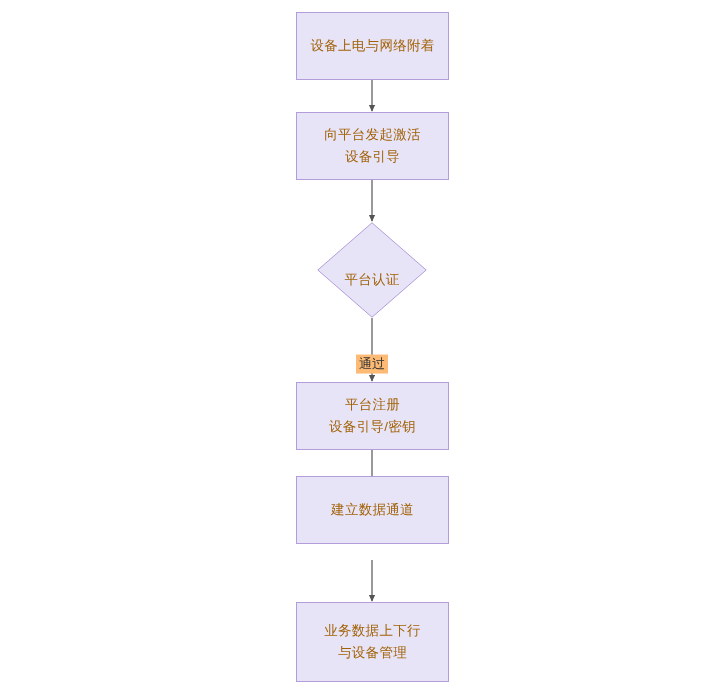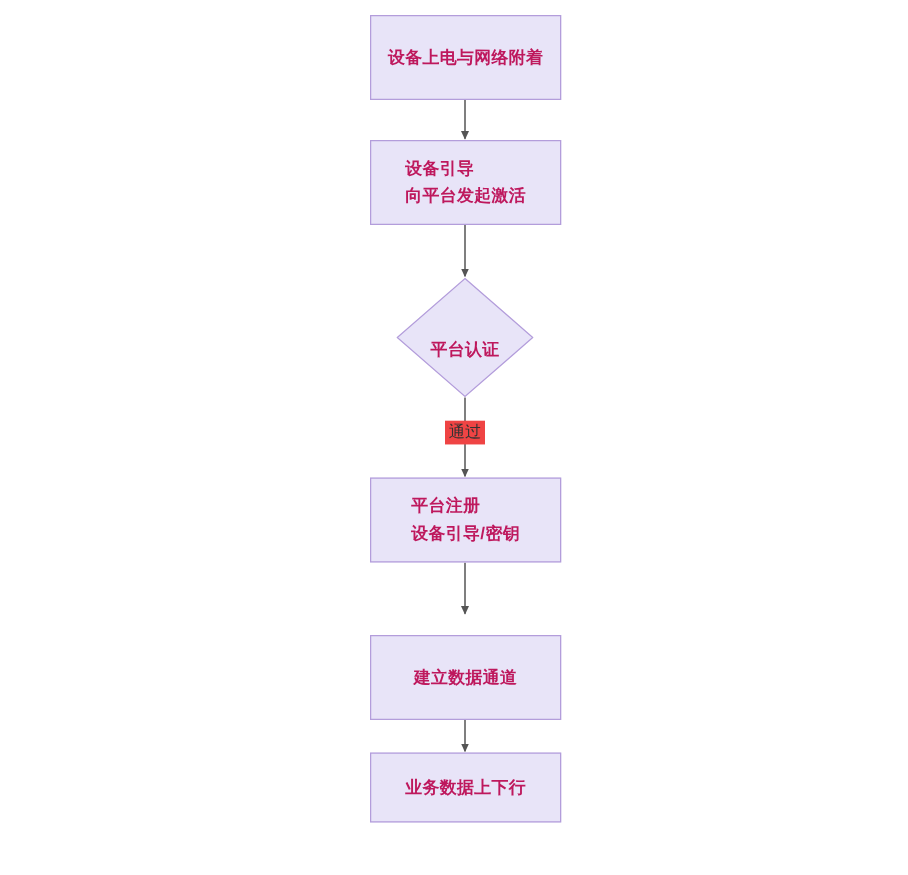--- a/index.html
+++ b/index.html
@@ -25,26 +25,25 @@
     width: 726px;
     height: 700px;
   }
   .node {
     position: absolute;
     box-sizing: border-box;
     display: flex;
     flex-direction: column;
     align-items: center;
     justify-content: center;
-    text-align: left;
-    color: #be185d;
+    text-align: center;
+    color: #a16207;
     font-size: 13.5px;
     line-height: 1.62;
     letter-spacing: 0.3px;
-    font-weight: bold;
   }
   .node-process {
     background: #e8e4f8;
     border: 1px solid #b39ddb;
   }
   .node-decision {
     background: transparent;
     border: none;
   }
   .diamond-shape {
@@ -95,46 +94,47 @@
   </svg>
 
   <div id="nodes-group">
       <div class="node node-process" style="left: 296px; top: 12px; width: 153px; height: 68px;">
         <div class="">
           <span class="node-line">设备上电与网络附着</span>
         </div>
       </div>
       <div class="node node-process" style="left: 296px; top: 112px; width: 153px; height: 68px;">
         <div class="">
+          <span class="node-line">向平台发起激活</span>
           <span class="node-line">设备引导</span>
-          <span class="node-line">向平台发起激活</span>
         </div>
       </div>
       <div class="node node-decision" style="left: 317px; top: 222px; width: 110px; height: 96px;">
         <svg class="diamond-shape" viewBox="0 0 110 96">
           <polygon points="55,0.8 109.2,48 55,95.2 0.8,48" fill="#e8e4f8" stroke="#b39ddb" stroke-width="1"></polygon>
         </svg>
         <div class="diamond-label">
           <span class="node-line">平台认证</span>
         </div>
       </div>
       <div class="node node-process" style="left: 296px; top: 382px; width: 153px; height: 68px;">
         <div class="">
           <span class="node-line">平台注册</span>
           <span class="node-line">设备引导/密钥</span>
         </div>
       </div>
-      <div class="node node-process" style="left: 296px; top: 508px; width: 153px; height: 68px;">
+      <div class="node node-process" style="left: 296px; top: 476px; width: 153px; height: 68px;">
         <div class="">
           <span class="node-line">建立数据通道</span>
         </div>
       </div>
-      <div class="node node-process" style="left: 296px; top: 602px; width: 153px; height: 56px;">
+      <div class="node node-process" style="left: 296px; top: 602px; width: 153px; height: 80px;">
         <div class="">
           <span class="node-line">业务数据上下行</span>
+          <span class="node-line">与设备管理</span>
         </div>
       </div>
     </div>
   <div id="edge-labels-group">
-      <div class="edge-label" style="left: 372px; top: 346px; background: #ef4444;">通过</div>
+      <div class="edge-label" style="left: 372px; top: 364px; background: #fdba74;">通过</div>
     </div>
 
 </div>
 
 </body></html>

